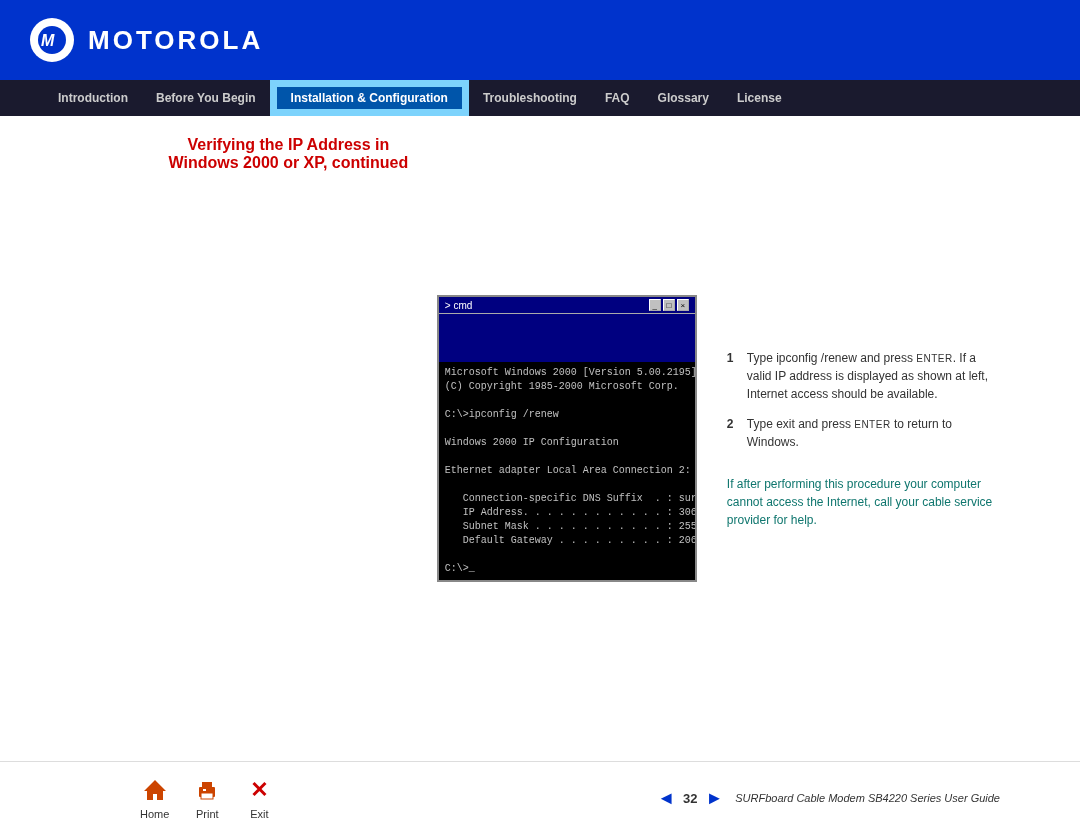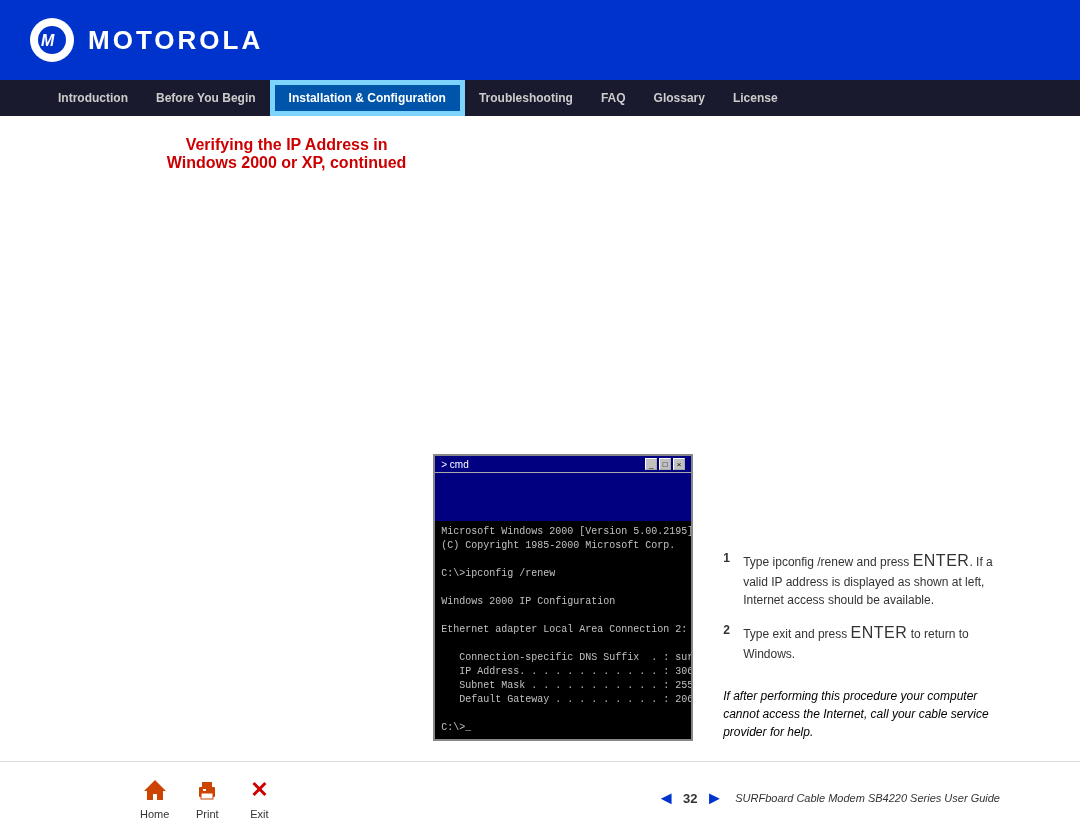--- a/index.html
+++ b/index.html
@@ -74,21 +74,21 @@
       display: flex;
       align-items: center;
       cursor: pointer;
       text-decoration: none;
       white-space: nowrap;
     }
 
     .nav-item.active {
       background: #0055aa;
       color: white;
-      border: 5px solid #7dd3fc;
+      border: 7px solid #7dd3fc;
     }
 
     
     .main-content {
       display: flex;
       flex-direction: row;
       padding: 20px 80px 20px 140px;
       flex: 1;
     }
 
@@ -97,21 +97,21 @@
       font-size: 16px;
       font-weight: bold;
       text-align: center;
       margin-bottom: 18px;
       padding: 0 20px;
     }
 
     .content-area {
       display: flex;
       gap: 30px;
-      align-items: flex-end;
+      align-items: center;
     }
 
     
     .cmd-window {
       width: 260px;
       min-width: 260px;
       border: 2px solid #888;
       background: #000080;
       flex-shrink: 0;
     }
@@ -189,31 +189,30 @@
 
     .step-text {
       flex: 1;
     }
 
     .bold-text {
       font-weight: normal;
     }
 
     .small-caps {
-      font-size: 16px;
+      font-size: 10px;
       text-transform: uppercase;
       letter-spacing: 0.5px;
     }
 
     .note-text {
       font-size: 12px;
-      color: #000000;
+      color: #0f766e;
       line-height: 1.5;
       margin-top: 24px;
-      font-style: italic;
     }
 
     
     .footer {
       display: flex;
       align-items: center;
       padding: 14px 80px 14px 140px;
       border-top: 1px solid #ddd;
       margin-top: auto;
     }

